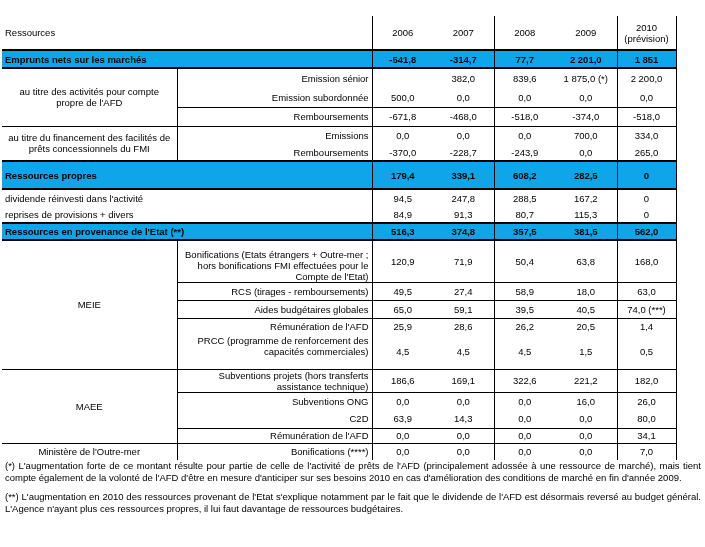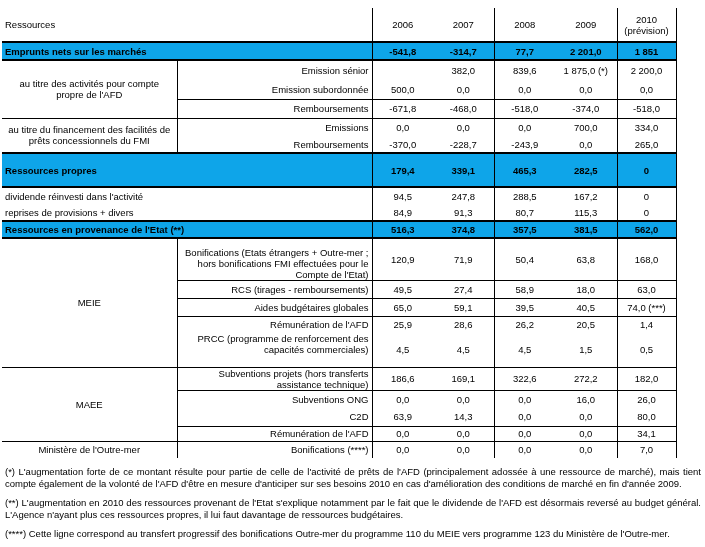--- a/index.html
+++ b/index.html
@@ -4,37 +4,37 @@
 <style>
   html,body { margin:0; padding:0; }
   body {
     width:705px; height:547px; overflow:hidden;
     background:#ffffff; color:#000;
     font-family:"Liberation Sans","DejaVu Sans",sans-serif;
     font-size:9.5px; line-height:11px;
   }
   table {
     border-collapse:collapse; table-layout:fixed;
-    width:674px; margin:8px 0 0 2px;
+    width:674px; margin:16px 0 0 2px;
   }
   td { padding:1px 3px; vertical-align:middle; }
   .lbl  { text-align:left; padding-left:3px; }
   .glbl { text-align:center; padding-left:3px; }
   .slbl { text-align:right; padding-left:5px; }
   .num  { text-align:center; white-space:nowrap; padding:1px 1px; }
   .br { border-right:1px solid #000; }
   .bb { border-bottom:1px solid #000; }
   tr.band td {
     background:#0ea5e9; font-weight:bold;
     border-top:2px solid #000; border-bottom:2px solid #000;
   }
   tr.thead td { vertical-align:middle; }
   .notes { padding:0 4px 0 5px; }
   .notes p { margin:7px 0 0 0; text-align:justify; line-height:12px; }
-  .notes p:first-child { margin-top:8px; }
+  .notes p:first-child { margin-top:0; }
 </style>
 </head>
 <body>
 
 <table>
   <colgroup>
     <col style="width:175px">
       <col style="width:195px">
     <col style="width:61px">
       <col style="width:61px">
@@ -102,25 +102,25 @@
   </tr>
   <tr style="height:16px">
     <td class="slbl br bb">Remboursements</td>
     <td class="num bb">-370,0</td>
     <td class="num br bb">-228,7</td>
     <td class="num bb">-243,9</td>
     <td class="num br bb">0,0</td>
     <td class="num br bb">265,0</td>
   </tr>
 
-  <tr class="band" style="height:34px">
+  <tr class="band" style="height:28px">
     <td colspan="2" class="lbl br">Ressources propres</td>
     <td class="num">179,4</td>
     <td class="num br">339,1</td>
-    <td class="num">465,3</td>
+    <td class="num">608,2</td>
     <td class="num br">282,5</td>
     <td class="num br">0</td>
   </tr>
 
   <tr style="height:18px">
     <td colspan="2" class="lbl br">dividende réinvesti dans l'activité</td>
     <td class="num">94,5</td>
     <td class="num br">247,8</td>
     <td class="num">288,5</td>
     <td class="num br">167,2</td>
@@ -185,21 +185,21 @@
     <td class="num br bb">1,5</td>
     <td class="num br bb">0,5</td>
   </tr>
 
   <tr style="height:23px">
     <td rowspan="4" class="glbl br bb">MAEE</td>
     <td class="slbl br bb" style="padding-top:0;padding-bottom:0">Subventions projets (hors transferts assistance technique)</td>
     <td class="num bb">186,6</td>
     <td class="num br bb">169,1</td>
     <td class="num bb">322,6</td>
-    <td class="num br bb">272,2</td>
+    <td class="num br bb">221,2</td>
     <td class="num br bb">182,0</td>
   </tr>
   <tr style="height:18px">
     <td class="slbl br">Subventions ONG</td>
     <td class="num">0,0</td>
     <td class="num br">0,0</td>
     <td class="num">0,0</td>
     <td class="num br">16,0</td>
     <td class="num br">26,0</td>
   </tr>
@@ -228,14 +228,13 @@
     <td class="num">0,0</td>
     <td class="num br">0,0</td>
     <td class="num br">7,0</td>
   </tr>
 </tbody>
   </table>
 
 <div class="notes">
   <p>(*) L'augmentation forte de ce montant résulte pour partie de celle de l'activité de prêts de l'AFD (principalement adossée à une ressource de marché), mais tient compte également de la volonté de l'AFD d'être en mesure d'anticiper sur ses besoins 2010 en cas d'amélioration des conditions de marché en fin d'année 2009.</p>
   <p>(**) L'augmentation en 2010 des ressources provenant de l'Etat s'explique notamment par le fait que le dividende de l'AFD est désormais reversé au budget général. L'Agence n'ayant plus ces ressources propres, il lui faut davantage de ressources budgétaires.</p>
-  <p>(****) Cette ligne correspond au transfert progressif des bonifications Outre-mer du programme 110 du MEIE vers programme 123 du Ministère de l'Outre-mer.</p>
 </div>
 
 </body></html>

